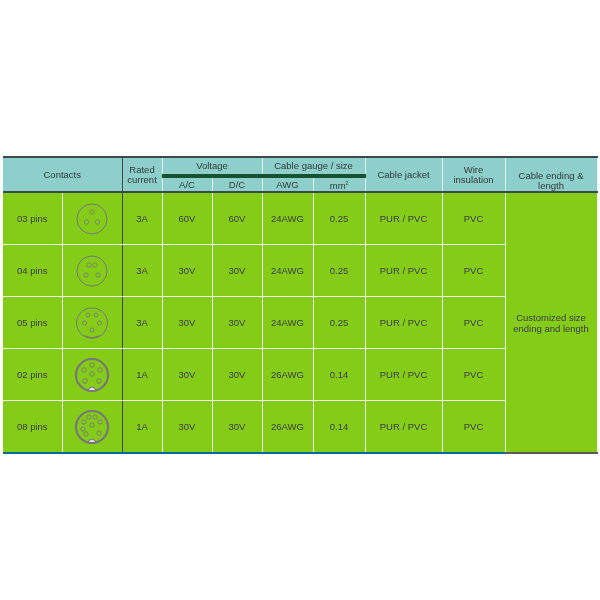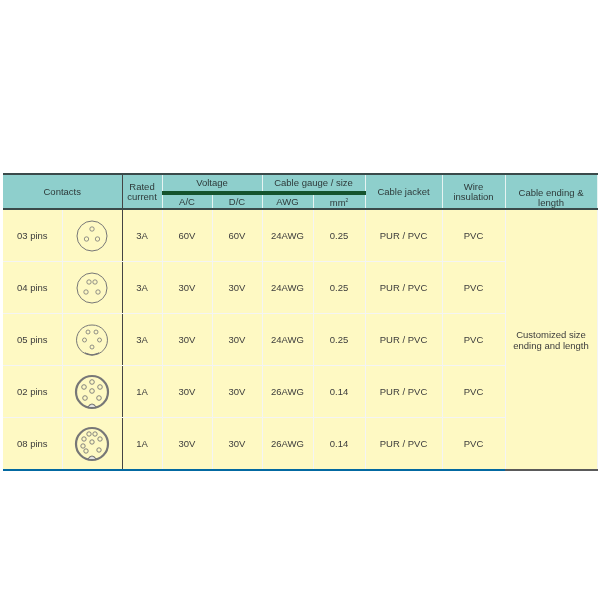--- a/index.html
+++ b/index.html
@@ -1,27 +1,27 @@
 <!DOCTYPE html>
 <html><head>
 <meta charset="utf-8">
 <style>
   html, body { margin: 0; padding: 0; background: #ffffff; }
   body { width: 600px; height: 600px; position: relative; overflow: hidden;
          font-family: "Liberation Sans", sans-serif; color: #3c3c3c; }
-  .tbl { position: absolute; left: 3px; top: 173px; width: 594px;
+  .tbl { position: absolute; left: 3px; top: 156px; width: 594px;
          border-collapse: collapse; table-layout: fixed; font-size: 9.5px; }
   .tbl th, .tbl td { text-align: center; vertical-align: middle; padding: 0; }
   .tbl thead th { background: #8ecfcc; color: #2e3a3a; font-weight: normal;
                   border-right: 1px solid #e6f3f2; border-bottom: 4px solid #14532d; line-height: 10px; }
   .tbl thead tr:first-child th { border-top: 2px solid #3a4a4a; }
   .tbl thead tr.sub th { height: 13px; }
   .tbl thead tr.top th { height: 16px; }
   .tbl thead tr:last-child th, .tbl thead th.rs { border-bottom: 2px solid #3a4a4a; }
-  .tbl tbody td { background: #fef9c3; height: 51px; border-right: 1px solid #f4f4f4;
+  .tbl tbody td { background: #84cc16; height: 51px; border-right: 1px solid #f4f4f4;
                   border-bottom: 1px solid #f4f4f4; }
   .tbl tbody tr:last-child td { border-bottom: 2px solid #0369a1; }
   .tbl tbody td.mrg { border-bottom: 2px solid #5a5a5a; line-height: 11px; }
   .vline { border-right: 1.5px solid #444 !important; }
   .icon svg { display: block; margin: 0 auto; }
   sup { font-size: 5px; }
 </style>
 </head>
 <body>
 

